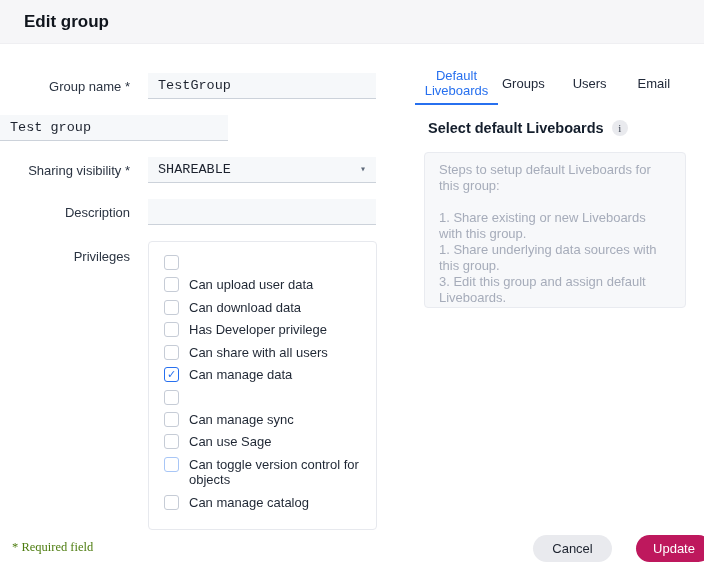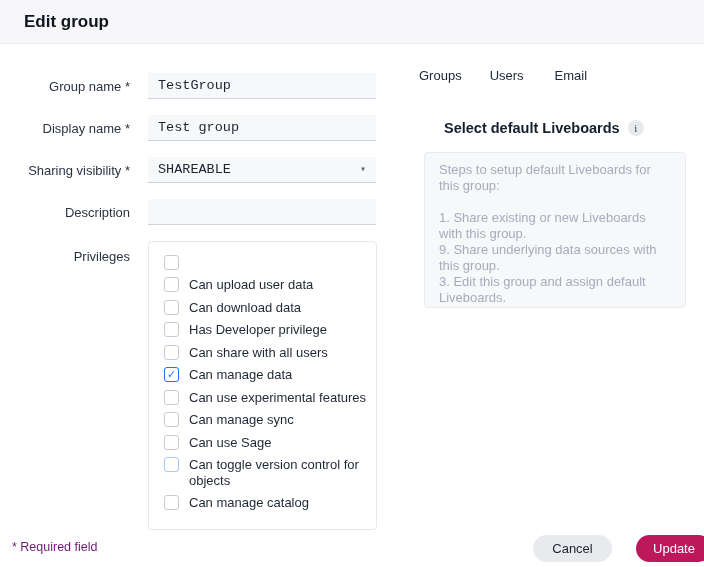--- a/index.html
+++ b/index.html
@@ -63,42 +63,42 @@
   .tab.active {
     width:83px; text-align:center; color:#2770ef;
     line-height:15px; padding-bottom:5px; border-bottom:2px solid #2770ef;
   }
   .tab.plain { padding-bottom:14px; }
   .tab.t-groups { margin-left:4px; }
   .tab.t-users  { margin-left:28px; }
   .tab.t-email  { margin-left:31px; }
 
   .panel-heading {
-    position:absolute; left:444px; top:120px;
+    position:absolute; left:428px; top:120px;
     display:flex; align-items:flex-start;
     font-size:14.5px; font-weight:bold; color:#141e2c;
   }
   .info-icon {
     width:16px; height:16px; margin-left:8px; border-radius:50%;
     background:#e9eaee; color:#39414f;
     font-family:"Liberation Serif", serif; font-size:11px; font-weight:normal;
     display:inline-flex; align-items:center; justify-content:center;
   }
 
   .info-box {
     position:absolute; left:424px; top:152px; width:262px; height:156px;
     border:1px solid #e9ebf0; border-radius:4px; background:#f7f8fa;
     padding:9px 14px; overflow:hidden;
     font-size:13px; line-height:16px; color:#a6acba;
   }
   .info-box p { margin:0; }
   .info-box p.first { margin-bottom:16px; }
 
   
-  .required-note { position:absolute; left:12px; top:540px; font-size:12.5px; color:#701a75; }
+  .required-note { position:absolute; left:12px; top:540px; font-size:12.5px; color:#4d7c0f;font-family:Liberation Serif, serif; }
   .btn {
     position:absolute; top:535px; height:27px; border:none; border-radius:14px;
     font-size:13px; font-family:"Liberation Sans", sans-serif;
     display:flex; align-items:center; justify-content:center; cursor:pointer;
   }
   .btn-cancel { left:533px; width:79px; background:#e9eaee; color:#1d232f; }
   .btn-update { left:636px; width:76px; background:#be185d; color:#ffffff; }
 </style>
 </head>
 <body>
@@ -108,21 +108,20 @@
 </div>
 
 <div class="left-form">
 
   <div class="form-row">
     <label class="form-label">Group name *</label>
     <input class="control" type="text" value="TestGroup" style="">
   </div>
 
   <div class="form-row">
-    <label class="form-label">Display name *</label>
     <input class="control" type="text" value="Test group" style="">
   </div>
 
   <div class="form-row">
     <label class="form-label">Sharing visibility *</label>
     <div class="control select">
       <span>SHAREABLE</span>
       <span class="caret">▾</span>
     </div>
   </div>
@@ -154,21 +153,20 @@
       <div class="check-row">
         <span class="checkbox"></span>
         <span class="check-label">Can share with all users</span>
       </div>
       <div class="check-row">
         <span class="checkbox checked">✓</span>
         <span class="check-label">Can manage data</span>
       </div>
       <div class="check-row">
         <span class="checkbox"></span>
-        <span class="check-label">Can use experimental features</span>
       </div>
       <div class="check-row">
         <span class="checkbox"></span>
         <span class="check-label">Can manage sync</span>
       </div>
       <div class="check-row">
         <span class="checkbox"></span>
         <span class="check-label">Can use Sage</span>
       </div>
       <div class="check-row">
@@ -178,32 +176,33 @@
       <div class="check-row">
         <span class="checkbox"></span>
         <span class="check-label">Can manage catalog</span>
       </div>
 
     </div>
   </div>
 </div>
 
 <div class="tabs">
+  <div class="tab active">Default Liveboards</div>
   <div class="tab plain t-groups">Groups</div>
   <div class="tab plain t-users">Users</div>
   <div class="tab plain t-email">Email</div>
 </div>
 
 <div class="panel-heading">
   <span>Select default Liveboards</span>
   <span class="info-icon">i</span>
 </div>
 
 <div class="info-box">
   <p class="first">Steps to setup default Liveboards for this group:</p>
   <p>1. Share existing or new Liveboards with this group.</p>
-  <p>9. Share underlying data sources with this group.</p>
+  <p>1. Share underlying data sources with this group.</p>
   <p>3. Edit this group and assign default Liveboards.</p>
 </div>
 
 <div class="required-note">* Required field</div>
 <button class="btn btn-cancel">Cancel</button>
 <button class="btn btn-update">Update</button>
 
 </body></html>

